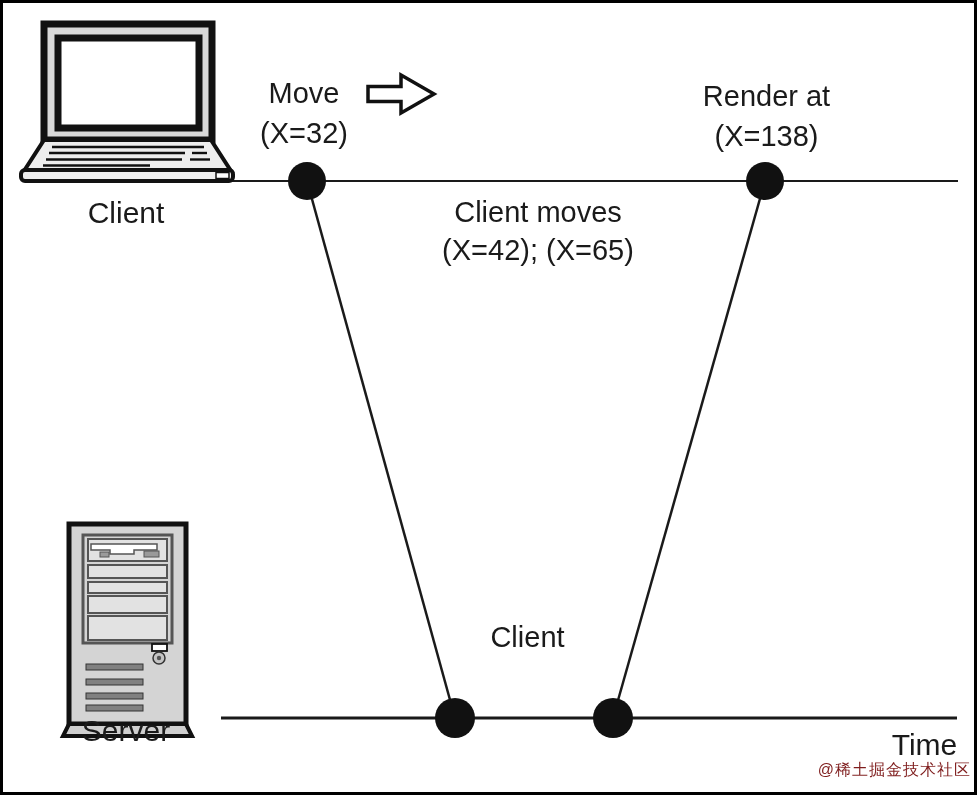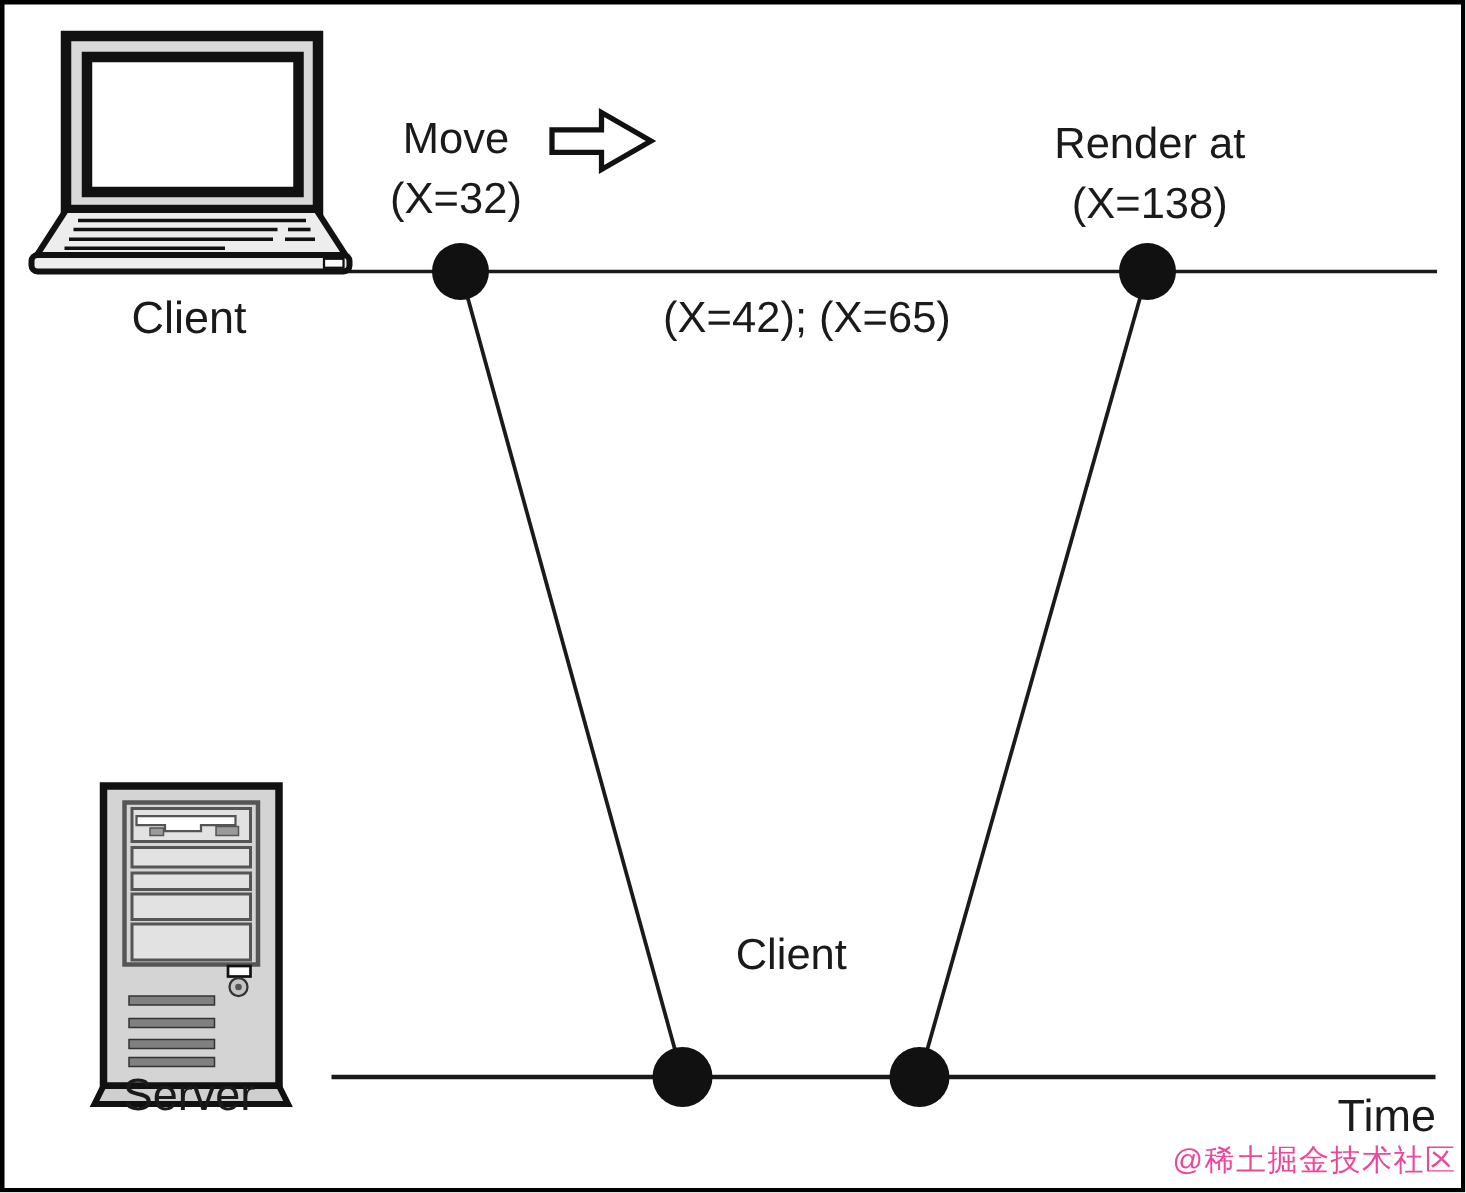--- a/index.html
+++ b/index.html
@@ -48,23 +48,23 @@
   .lbl-render    { left: 684px; top: 76px;  width: 165px; }
   .lbl-clientmoves { left: 407px; top: 193px; width: 262px; line-height: 38px; }
   .lbl-physics   { left: 425px; top: 617px; width: 205px; line-height: 41px; }
   .lbl-client    { left: 37px;  top: 194px; width: 178px; }
   .lbl-server    { left: 37px;  top: 712px; width: 178px; }
   .lbl-time      { left: 842px; top: 726px; width: 165px; }
   .watermark {
     position: absolute;
     right: 6px;
     top: 760px;
-    font-size: 20px;
+    font-size: 16px;
     letter-spacing: 1px;
-    color: #ec4899;
+    color: #7f1d1d;
     z-index: 2;
     white-space: nowrap;
   }
 </style>
 </head>
 <body>
 
 <div class="canvas">
   <div class="frame"></div>
 
@@ -123,20 +123,21 @@
     <div>Move</div>
     <div>(X=32)</div>
   </div>
 
   <div class="lbl lbl-render">
     <div>Render at</div>
     <div>(X=138)</div>
   </div>
 
   <div class="lbl lbl-clientmoves">
+    <div>Client moves</div>
     <div>(X=42); (X=65)</div>
   </div>
 
   <div class="lbl lbl-physics">
     <div>Client</div>
   </div>
 
   <div class="lbl lbl-big lbl-client">Client</div>
   <div class="lbl lbl-big lbl-server">Server</div>
   <div class="lbl lbl-big lbl-time">Time</div>

